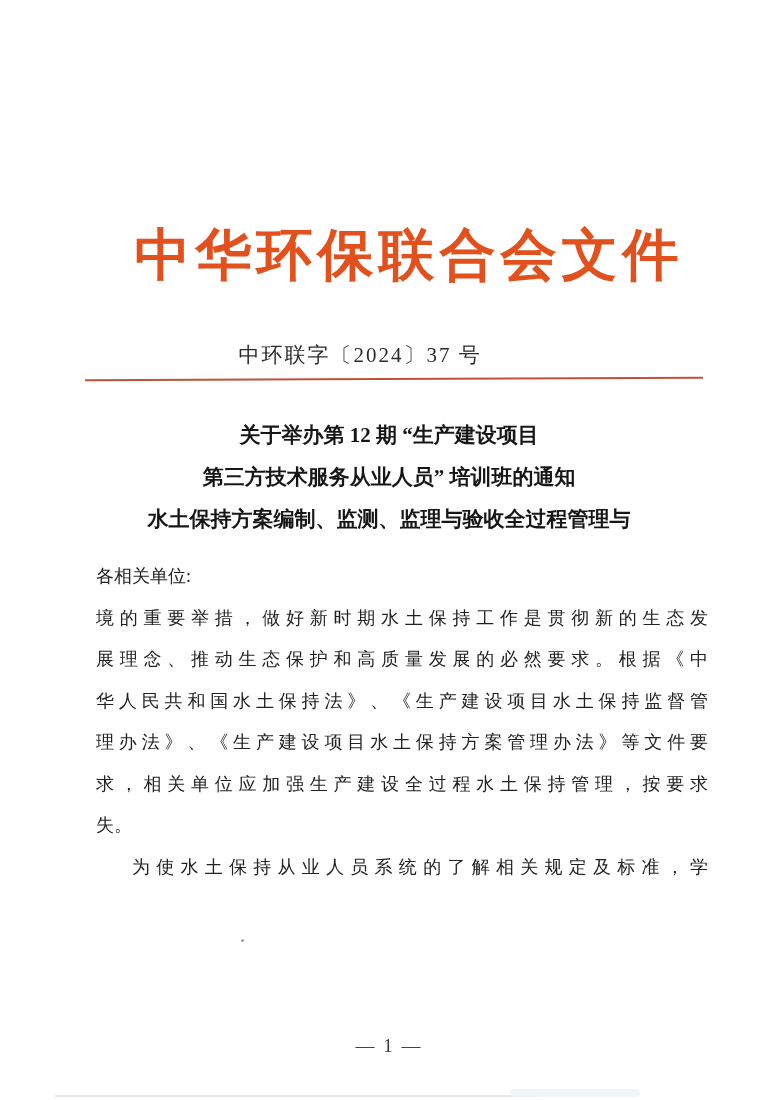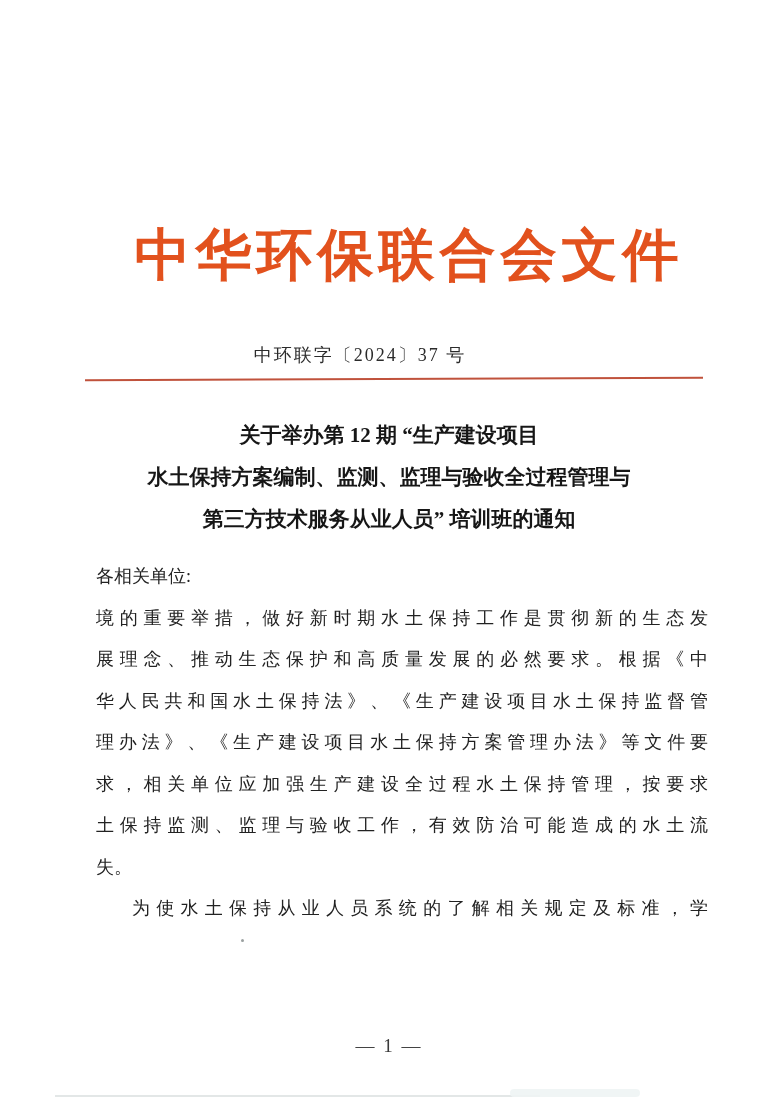--- a/index.html
+++ b/index.html
@@ -29,21 +29,21 @@
     letter-spacing: 5px;
     white-space: nowrap;
     padding-left: 20px;
   }
   .doc-number {
     position: absolute;
     top: 338px;
     left: 0;
     width: 720px;
     text-align: center;
-    font-size: 18px;
+    font-size: 21px;
     line-height: 34px;
     color: #2b2b2b;
     letter-spacing: 2px;
   }
   .red-divider {
     position: absolute;
     top: 378px;
     left: 85px;
     width: 618px;
     height: 2px;
@@ -126,32 +126,31 @@
 <div class="page">
 
   <div class="org-header">中华环保联合会文件</div>
 
   <div class="doc-number">中环联字〔2024〕37 号</div>
 
   <div class="red-divider"></div>
 
   <div class="doc-title">
     <div class="title-line">关于举办第 12 期 “生产建设项目</div>
+    <div class="title-line">第三方技术服务从业人员” 培训班的通知</div>
     <div class="title-line">水土保持方案编制、监测、监理与验收全过程管理与</div>
-    <div class="title-line">第三方技术服务从业人员” 培训班的通知</div>
   </div>
 
   <div class="body-text">
     <div class="line no-stretch">各相关单位:</div>
     <div class="line">境的重要举措，做好新时期水土保持工作是贯彻新的生态发</div>
     <div class="line">展理念、推动生态保护和高质量发展的必然要求。根据《中</div>
     <div class="line">华人民共和国水土保持法》、《生产建设项目水土保持监督管</div>
     <div class="line">理办法》、《生产建设项目水土保持方案管理办法》等文件要</div>
     <div class="line">求，相关单位应加强生产建设全过程水土保持管理，按要求</div>
-    <div class="line">土保持监测、监理与验收工作，有效防治可能造成的水土流</div>
     <div class="line no-stretch">失。</div>
     <div class="line indent">为使水土保持从业人员系统的了解相关规定及标准，学</div>
   </div>
 
   <div class="speck"></div>
 
   <div class="page-number">— 1 —</div>
 
   <div class="bottom-edge"></div>
   <div class="bottom-smudge"></div>

